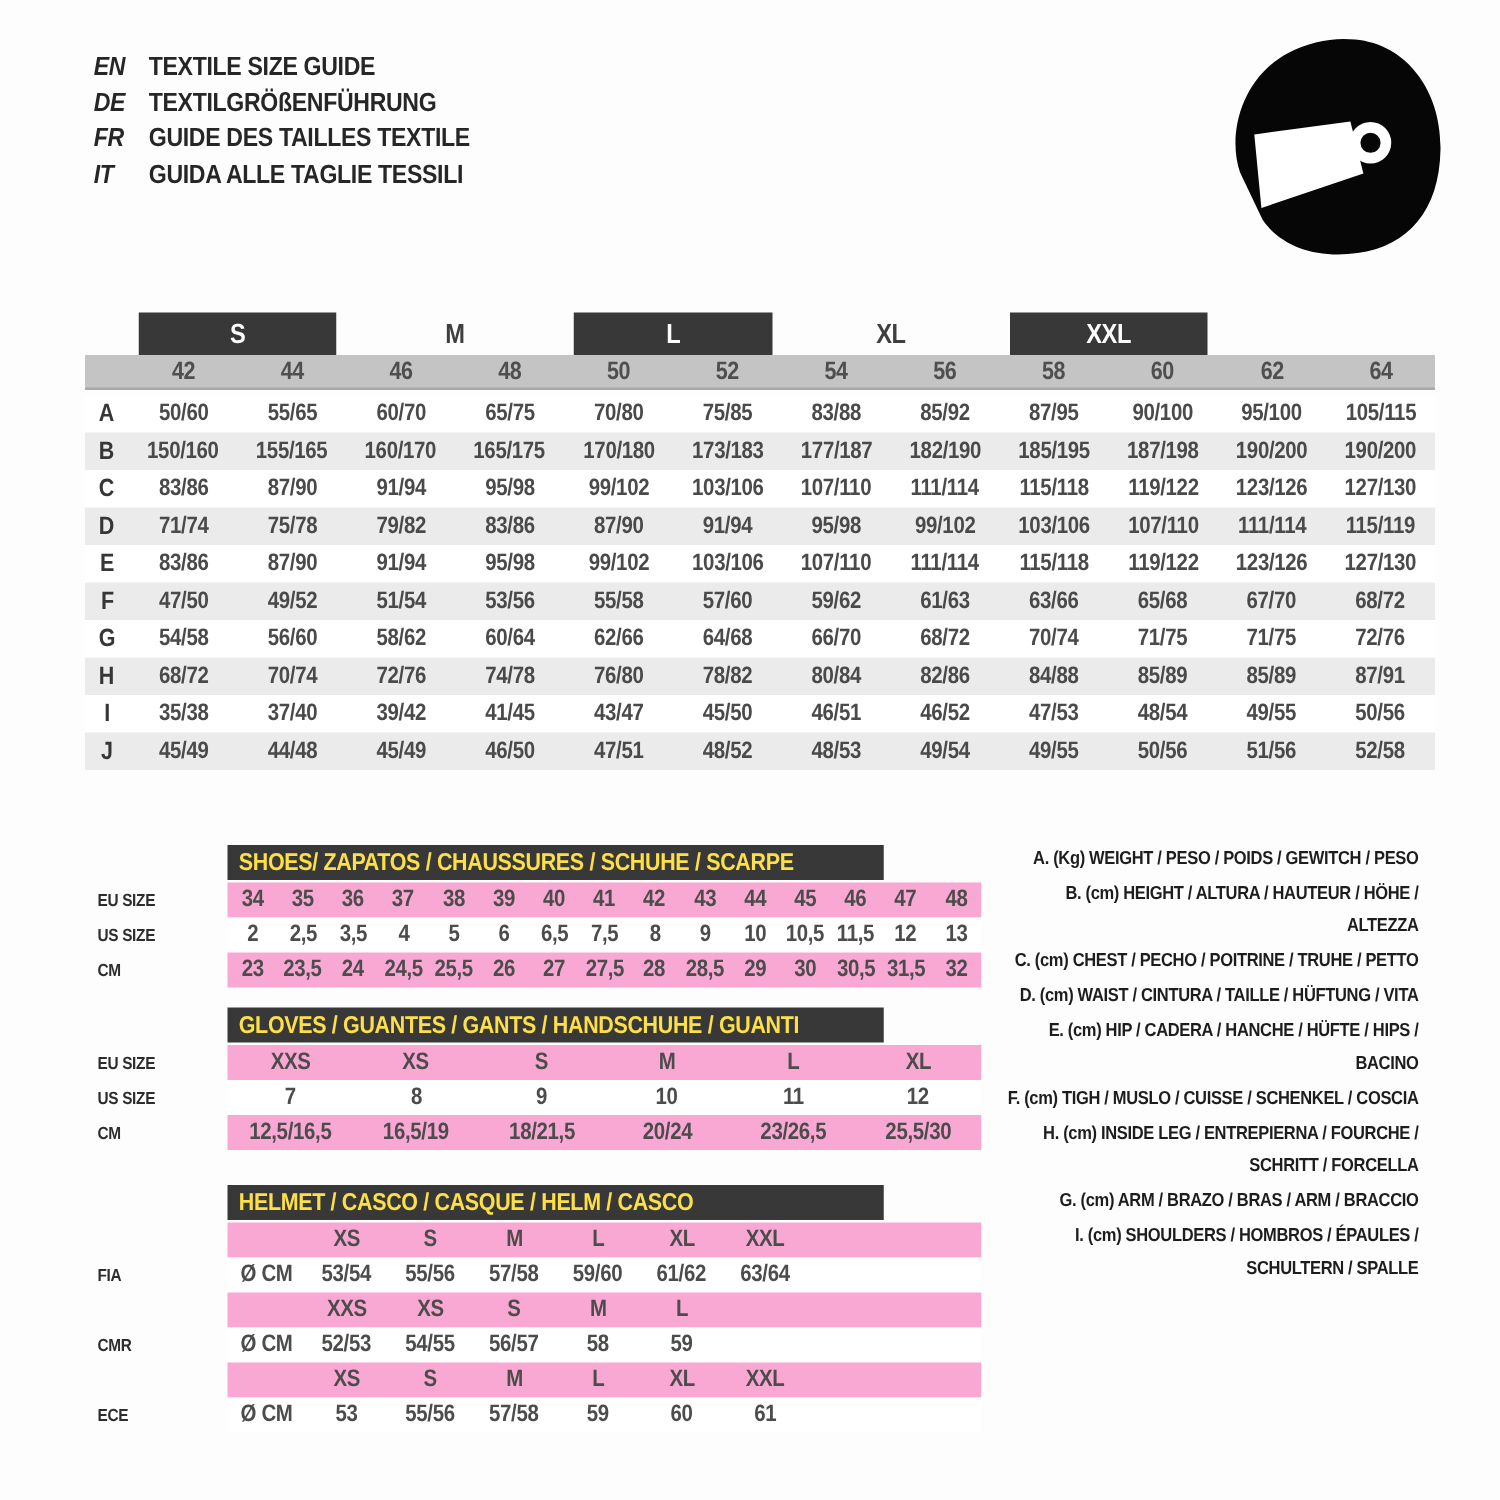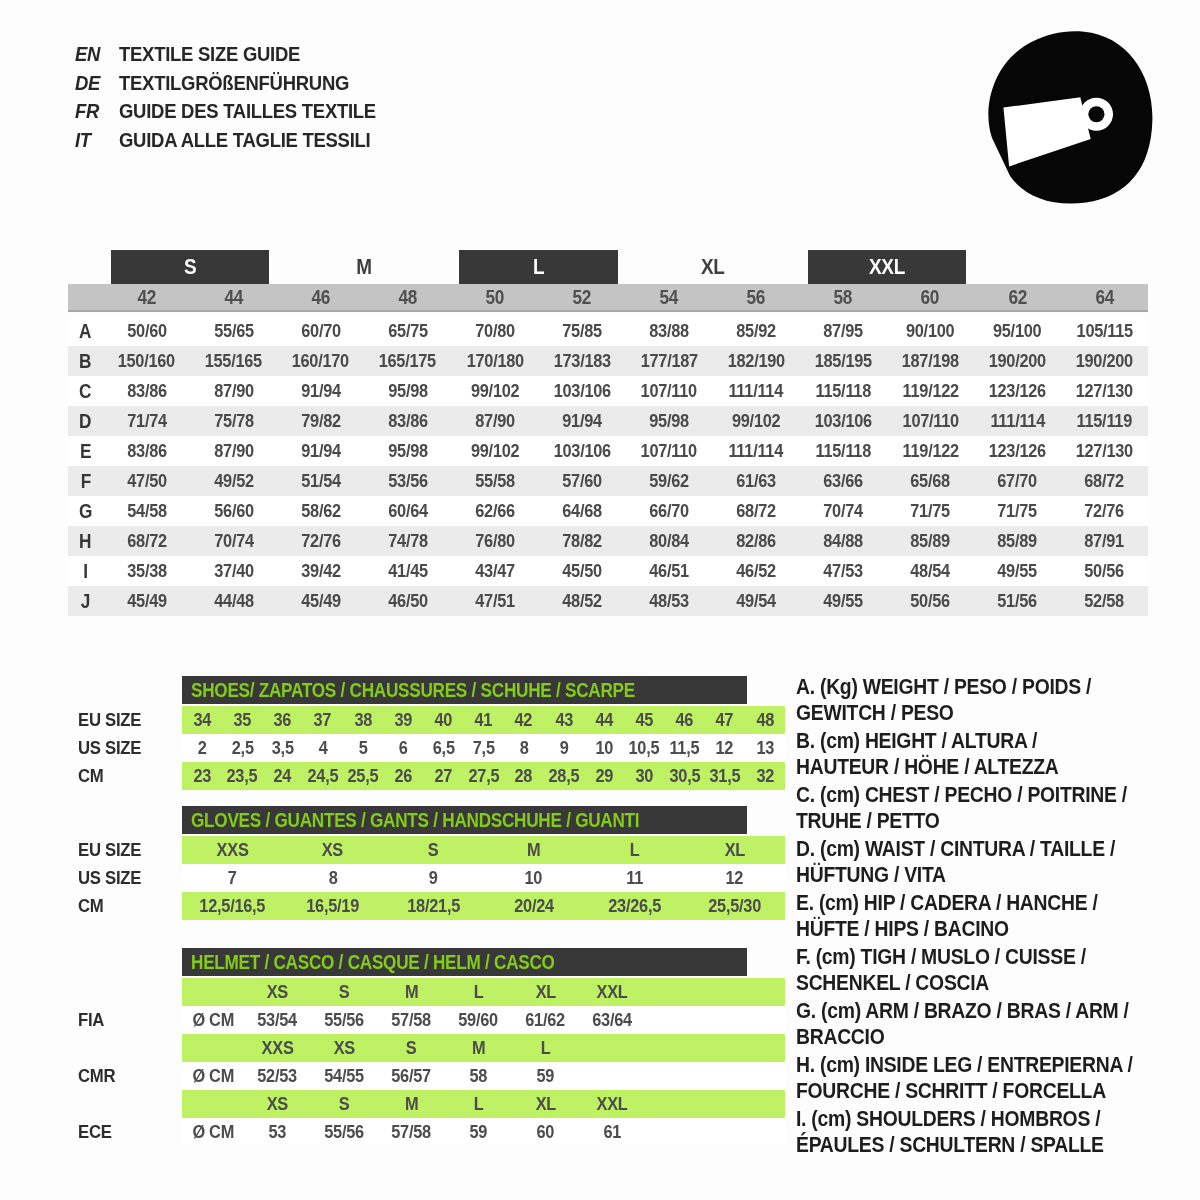--- a/index.html
+++ b/index.html
@@ -35,33 +35,33 @@
   .band-gap { height:4px; }
   .data-row { height:30px; font-size:19px; color:#4a4a4a; background:#ffffff; }
   .data-row.alt { background:#ebebeb; }
   .row-letter { color:#363636; font-size:20px; }
 
   
   .sub-section { position:absolute; left:60px; width:725px; }
   .shoes-section  { top:676px; }
   .gloves-section { top:806px; }
   .helmet-section { top:948px; }
-  .bar { margin-left:122px; width:565px; height:28px; background:#383838; color:#84cc16;
+  .bar { margin-left:122px; width:525px; height:28px; background:#383838; color:#fde047;
          display:flex; align-items:center; padding-left:9px; font-size:19.5px; margin-bottom:2px; }
   .sub-row { display:flex; height:28px; }
   .sub-label { width:122px; flex:none; display:flex; align-items:center; padding-left:18px;
-               font-size:19px; color:#2d2d2d; }
+               font-size:14px; color:#2d2d2d; }
   .strip { width:603px; flex:none; display:grid; align-items:center; }
-  .strip.g { background:#bef264; }
+  .strip.g { background:#f9a8d4; }
   .strip.w { background:#ffffff; }
   .cell { display:flex; align-items:center; justify-content:center; font-size:19px; color:#4c4c4c; }
 
   
   .legend { position:absolute; left:796px; top:674px; width:385px; }
-  .legend-item { font-size:22px; color:#1d1d1d; line-height:26px; margin-bottom:2px; }
+  .legend-item { font-size:15px; color:#1d1d1d; line-height:26px; margin-bottom:2px;text-align:right; }
   .legend-item .sq-l { white-space:normal; display:block; transform-origin:left top; }
 </style>
 </head>
 <body>
 
 <div id="canvas">
 
   <div class="langs">
       <div class="lang-row">
         <span class="lang-code"><span class="sq-l">EN</span></span>
@@ -994,23 +994,23 @@
       <div class="legend-item">
         <span class="sq-l">D. (cm) WAIST / CINTURA / TAILLE / HÜFTUNG / VITA</span>
       </div>
       <div class="legend-item">
         <span class="sq-l">E. (cm) HIP / CADERA / HANCHE / HÜFTE / HIPS / BACINO</span>
       </div>
       <div class="legend-item">
         <span class="sq-l">F. (cm) TIGH / MUSLO / CUISSE / SCHENKEL / COSCIA</span>
       </div>
       <div class="legend-item">
+        <span class="sq-l">H. (cm) INSIDE LEG / ENTREPIERNA / FOURCHE / SCHRITT / FORCELLA</span>
+      </div>
+      <div class="legend-item">
         <span class="sq-l">G. (cm) ARM / BRAZO / BRAS / ARM / BRACCIO</span>
-      </div>
-      <div class="legend-item">
-        <span class="sq-l">H. (cm) INSIDE LEG / ENTREPIERNA / FOURCHE / SCHRITT / FORCELLA</span>
       </div>
       <div class="legend-item">
         <span class="sq-l">I. (cm) SHOULDERS / HOMBROS / ÉPAULES / SCHULTERN / SPALLE</span>
       </div>
     </div>
 
 </div>
 
 </body></html>

